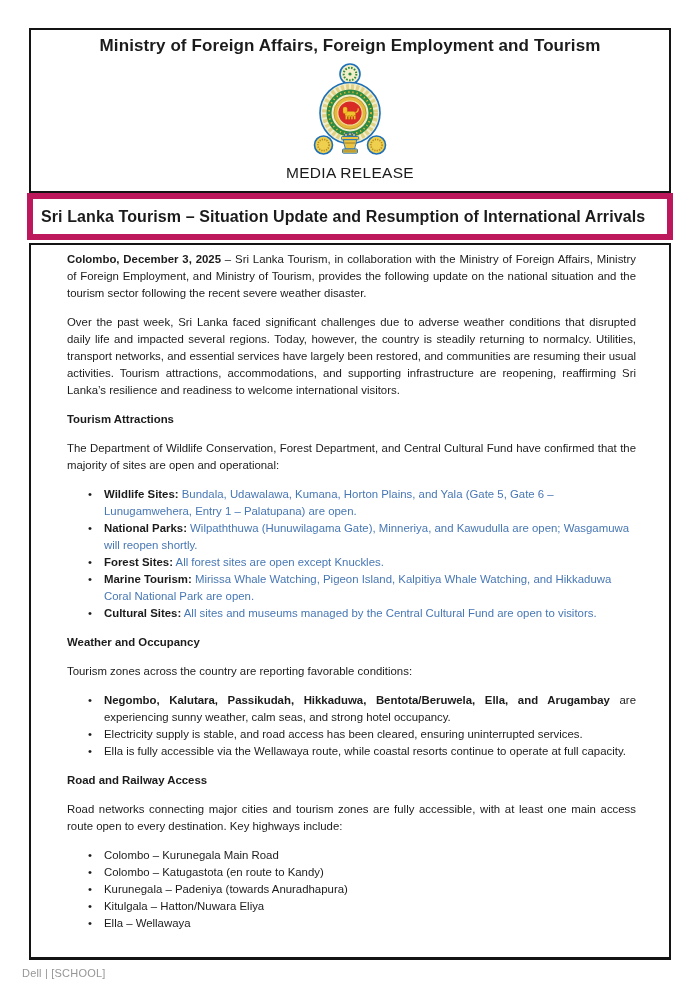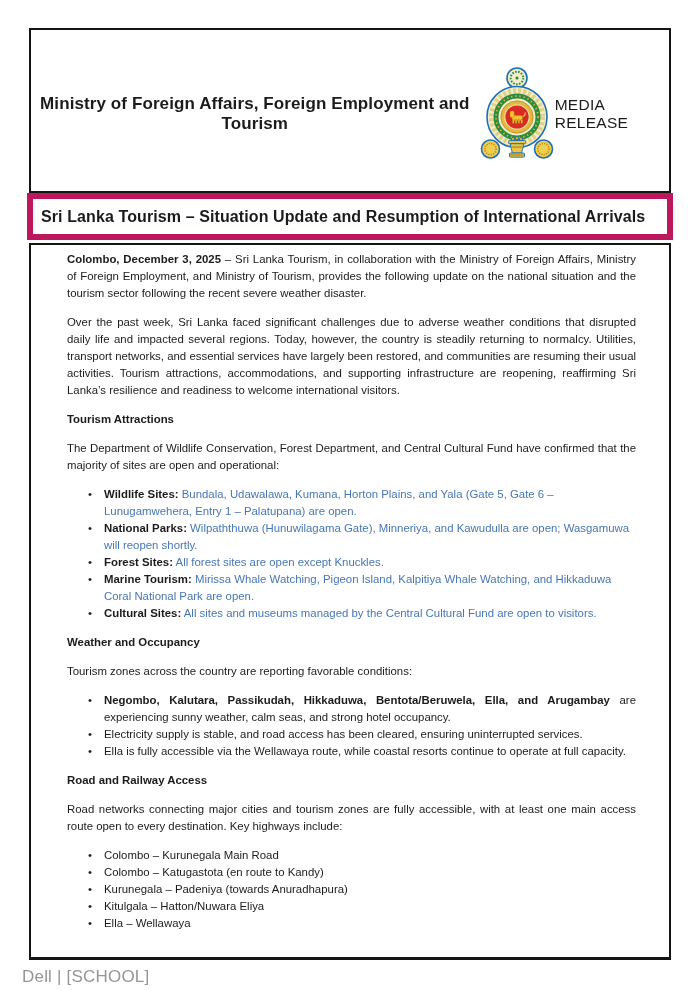--- a/index.html
+++ b/index.html
@@ -14,21 +14,21 @@
     overflow: hidden;
   }
 
   
   .header-box {
     position: absolute;
     left: 29px; top: 28px;
     width: 642px; height: 165px;
     border: 2px solid #141414;
     display: flex;
-    flex-direction: row;
+    flex-direction: column;
     align-items: center;
   }
   .ministry-title {
     margin-top: 6px;
     font-size: 17px;
     line-height: 20px;
     font-weight: bold;
     text-align: center;
     letter-spacing: 0.1px;
   }
@@ -85,21 +85,21 @@
     left: 21px;
     top: 0;
   }
   .b { font-weight: bold; }
   ul.blue-vals .bullet-text { color: #4777b4; }
 
   
   .page-footer {
     position: absolute;
     left: 22px; top: 967px;
-    font-size: 17px;
+    font-size: 11px;
     color: #969696;
     letter-spacing: 0.2px;
   }
 </style>
 </head>
 <body>
 
 <div class="page">
 
   <div class="header-box">

